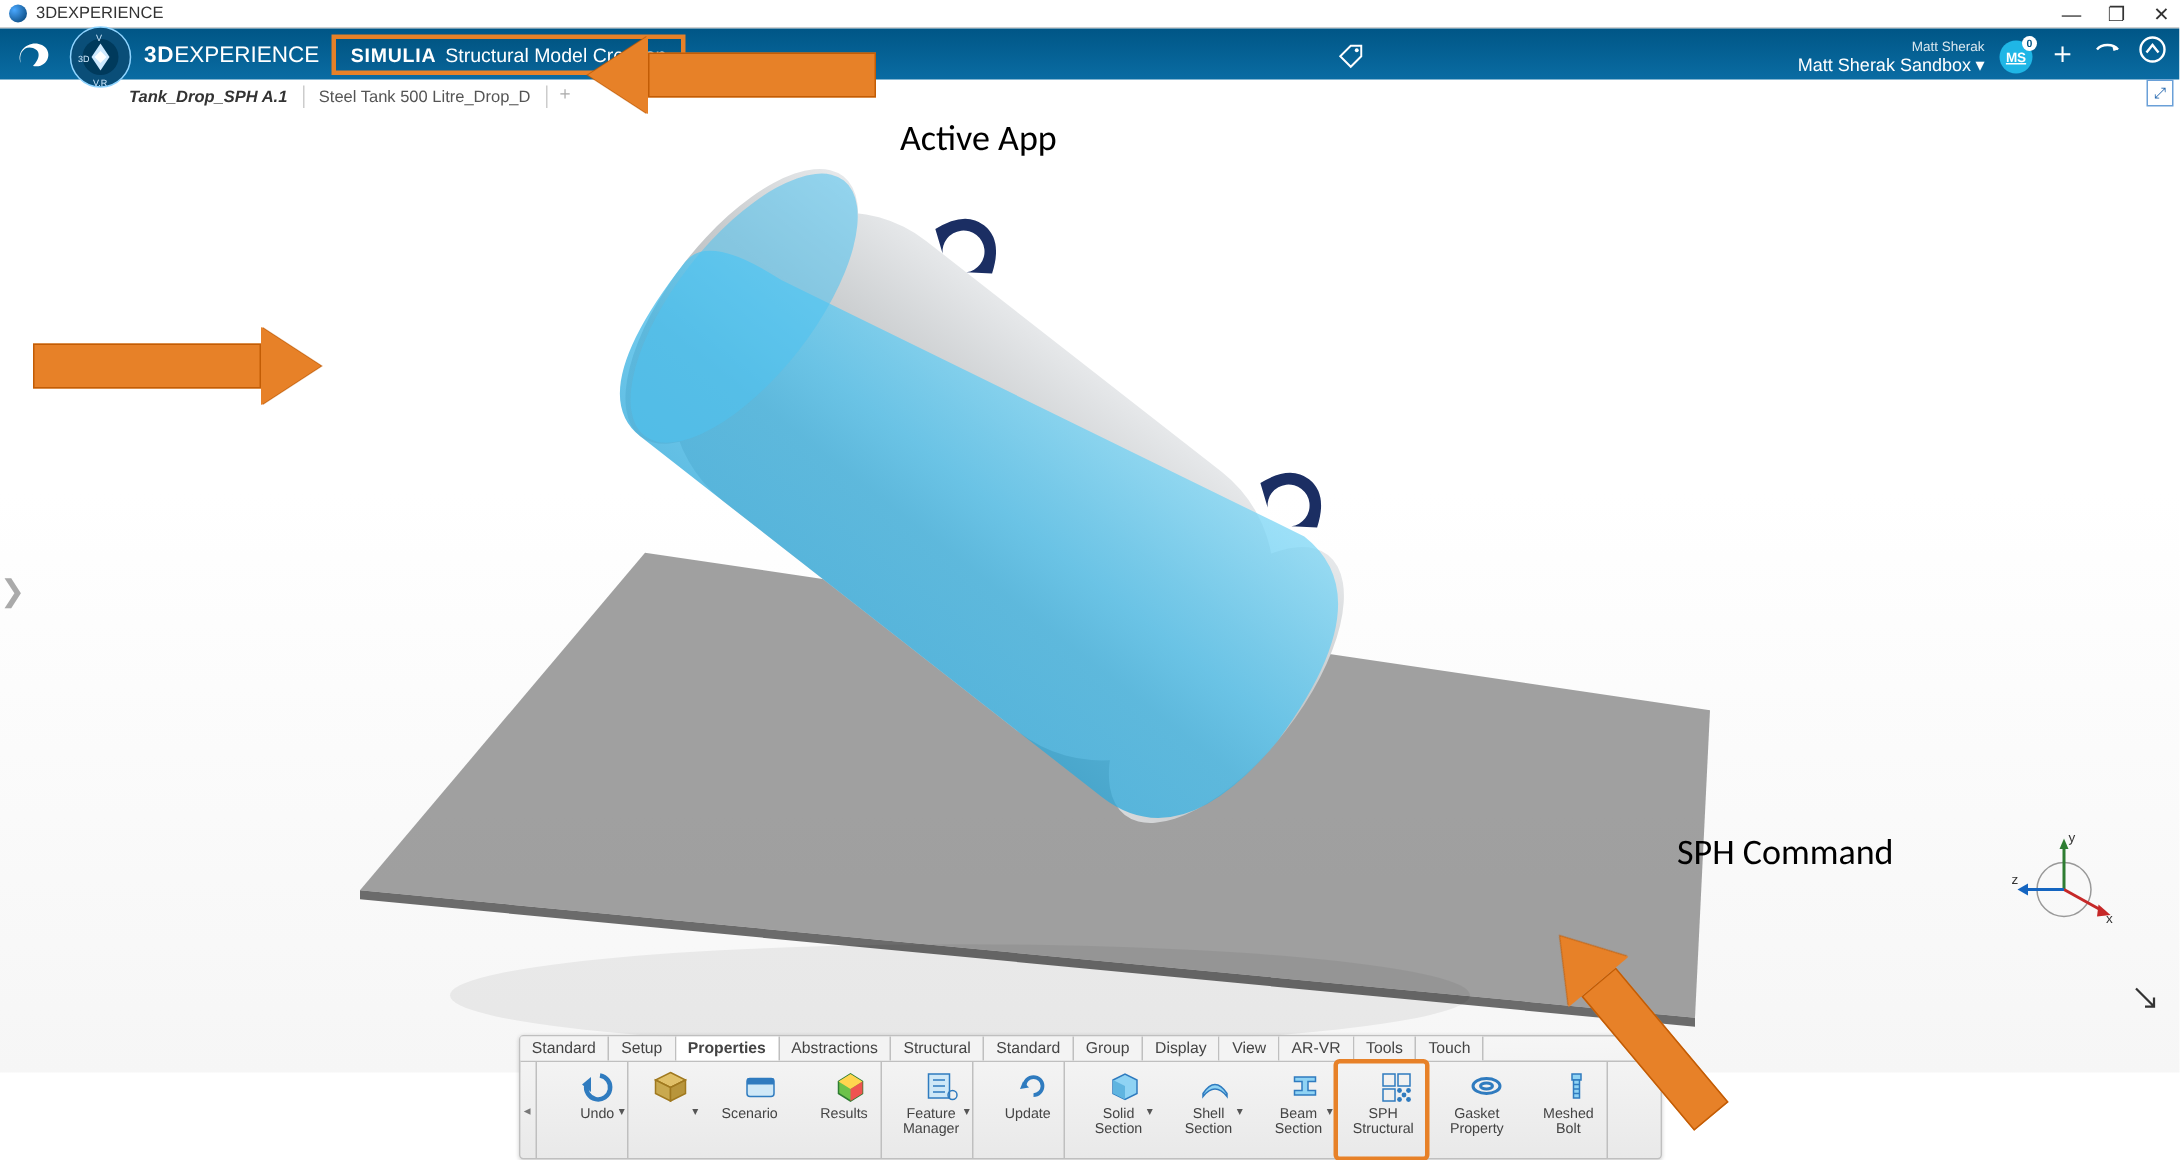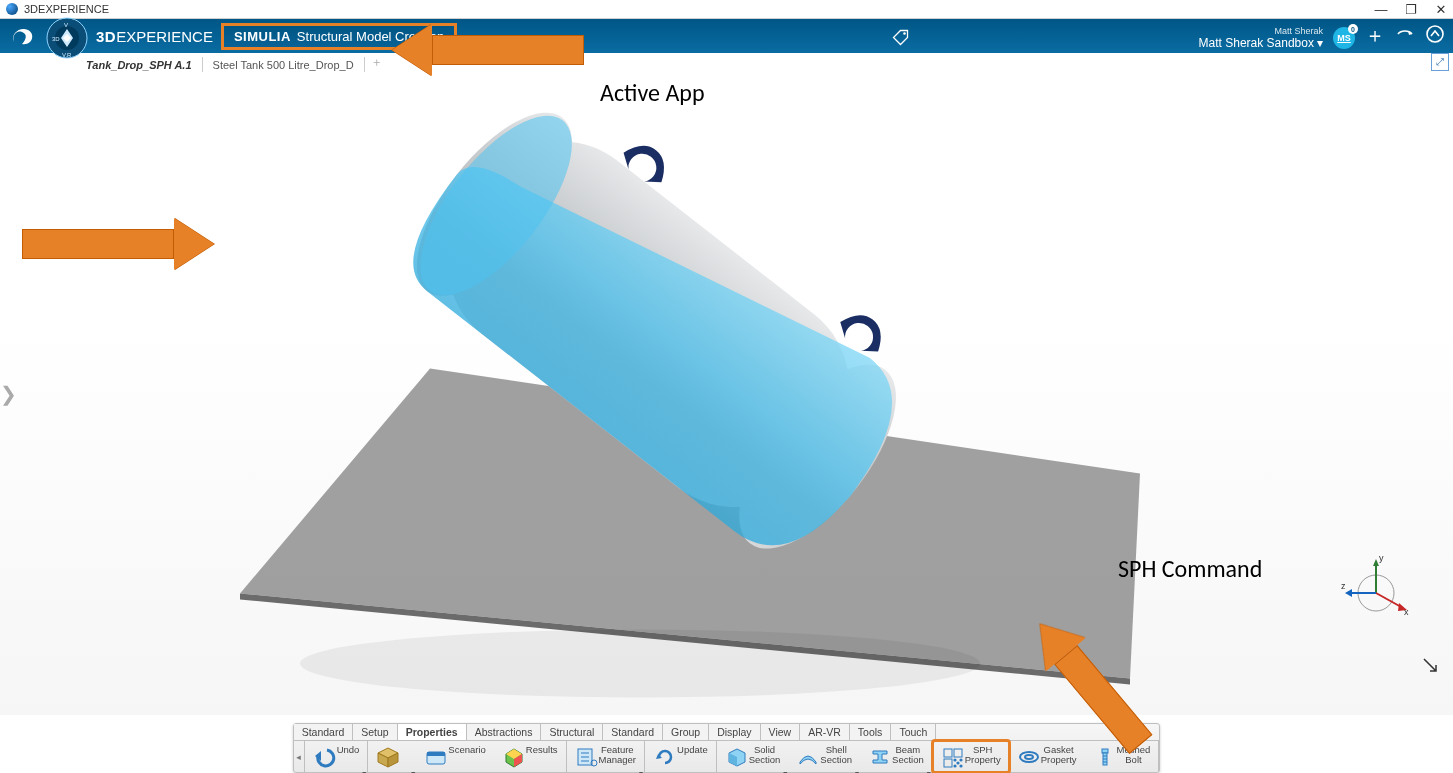--- a/index.html
+++ b/index.html
@@ -68,21 +68,21 @@
   .triad { position:absolute; right:42px; bottom:92px; }
   .rot-handle { position:absolute; right:14px; bottom:38px; color:#333;}
   
   .actionbar-wrap { position:absolute; left:0; right:0; bottom:0; display:flex; justify-content:center;}
   .actionbar { background:linear-gradient(#f6f6f6,#e9e9e9); border:1px solid var(--panel-border); border-radius:3px; box-shadow:0 1px 3px rgba(0,0,0,0.2); display:flex; flex-direction:column; min-width:760px;}
   .actionbar .tabs { display:flex; font-size:10.5px; border-bottom:1px solid var(--panel-border);}
   .actionbar .tabs .t { padding:2px 8px; border-right:1px solid var(--panel-border); background:var(--tab-gray); cursor:pointer; color:#444;}
   .actionbar .tabs .t.active { background:var(--tab-active); font-weight:600;}
   .actionbar .buttons { display:flex; align-items:stretch;}
   .actionbar .grp { display:flex; border-right:1px solid var(--panel-border);}
-  .actionbar .btn { display:flex; flex-direction:row; align-items:flex-start; justify-content:flex-start; padding:3px 8px 2px 8px; min-width:44px; cursor:pointer; position:relative;}
+  .actionbar .btn { display:flex; flex-direction:column; align-items:flex-end; justify-content:flex-start; padding:3px 8px 14px 8px; min-width:44px; cursor:pointer; position:relative;}
   .actionbar .btn .ic { height:26px; display:flex; align-items:center; justify-content:center;}
   .actionbar .btn .lbl { font-size:9.5px; color:#444; text-align:center; line-height:1.05; margin-top:1px;}
   .actionbar .btn.small { min-width:32px;}
   .actionbar .btn .dd { position:absolute; right:1px; top:28px; font-size:8px; color:#555;}
   .actionbar .btn.highlight { outline:3px solid var(--orange); outline-offset:-1px; border-radius:2px;}
   .actionbar .collapse-handle { width:10px; display:flex; align-items:center; justify-content:center; color:#777; cursor:pointer; border-right:1px solid var(--panel-border); font-size:9px;}
   
   .ic svg { display:block;}
 </style>
 </head>
@@ -385,21 +385,21 @@
                 <rect x="13" y="3" width="8" height="8" fill="none" stroke="#2f7bbf"></rect>
                 <rect x="3" y="13" width="8" height="8" fill="none" stroke="#2f7bbf"></rect>
                 <circle cx="17" cy="17" r="1.6" fill="#2f7bbf"></circle>
                 <circle cx="20" cy="14" r="1.6" fill="#2f7bbf"></circle>
                 <circle cx="14" cy="14" r="1.6" fill="#2f7bbf"></circle>
                 <circle cx="20" cy="20" r="1.6" fill="#2f7bbf"></circle>
                 <circle cx="14" cy="20" r="1.6" fill="#2f7bbf"></circle>
               </svg>
             </span>
           <span class="lbl" style="white-space:pre;">SPH
-Property</span>
+Structural</span>
         </div>
         <div class="btn">
           <span class="ic">
               <svg width="24" height="22" viewBox="0 0 24 22">
                 <ellipse cx="12" cy="11" rx="9" ry="5" fill="none" stroke="#2f7bbf" stroke-width="2"></ellipse>
                 <ellipse cx="12" cy="11" rx="4" ry="2" fill="none" stroke="#2f7bbf" stroke-width="2"></ellipse>
               </svg>
             </span>
           <span class="lbl" style="white-space:pre;">Gasket
 Property</span>

